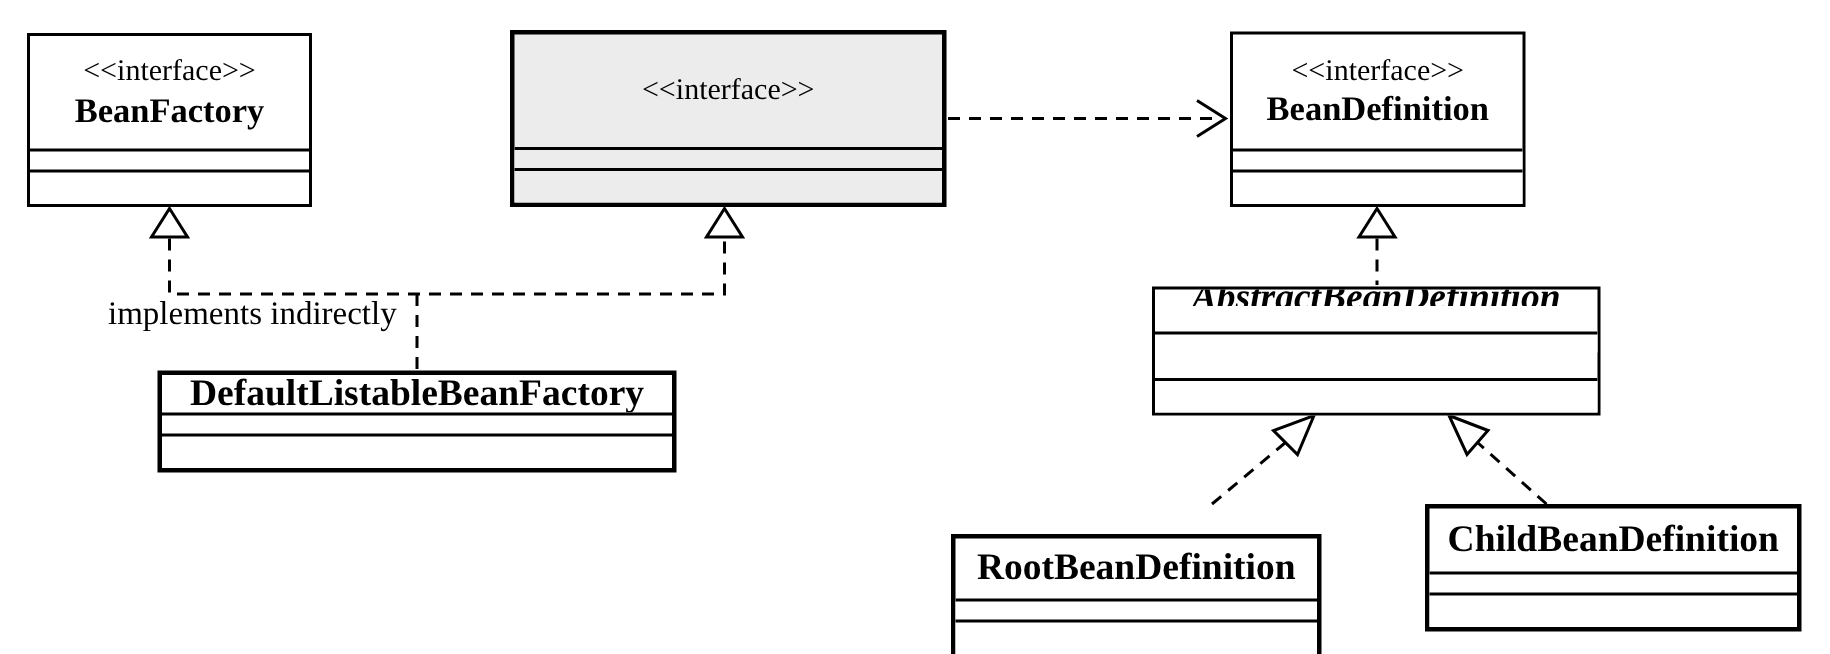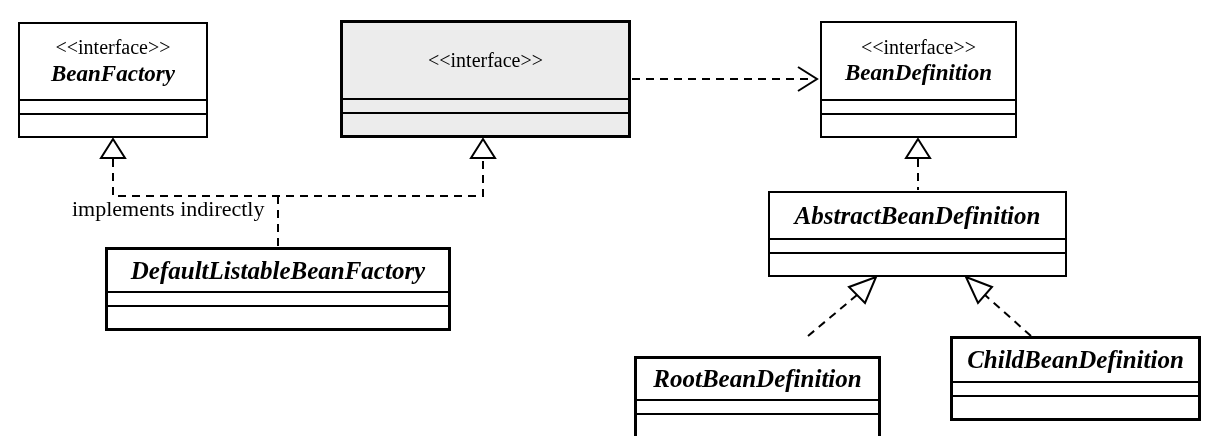--- a/index.html
+++ b/index.html
@@ -61,21 +61,20 @@
   }
   .stereotype {
     font-size: 20px;
     font-weight: normal;
     white-space: nowrap;
   }
   .cls-name {
     font-size: 23px;
     font-weight: bold;
     white-space: nowrap;
-    font-style: italic;
   }
   .name-lg .cls-name { font-size: 25px; }
   .italic .cls-name { font-style: italic; }
   .c-attrs {
     flex: 0 0 auto;
     height: 12px;
     border-top: 2px solid #000000;
     background: inherit;
   }
   .c-ops {
@@ -138,29 +137,29 @@
 
   <div class="uml-class" style="left:820px; top:21px; width:197px; height:117px;">
     <div class="c-title">
       <div class="stereotype">&lt;&lt;interface&gt;&gt;</div>
       <div class="cls-name">BeanDefinition</div>
     </div>
     <div class="c-attrs"></div>
     <div class="c-ops"></div>
   </div>
 
-  <div class="uml-class italic name-lg" style="left:768px; top:191px; width:299px; height:86px;">
+  <div class="uml-class italic name-lg" style="left:768px; top:191px; width:299px; height:86px;gap:17px;">
     <div class="c-title">
       <div class="cls-name">AbstractBeanDefinition</div>
     </div>
     <div class="c-attrs"></div>
     <div class="c-ops"></div>
   </div>
 
-  <div class="uml-class thick name-lg" style="left:105px; top:247px; width:346px; height:84px;">
+  <div class="uml-class thick name-lg" style="left:105px; top:247px; width:346px; height:68px;">
     <div class="c-title">
       <div class="cls-name">DefaultListableBeanFactory</div>
     </div>
     <div class="c-attrs"></div>
     <div class="c-ops"></div>
   </div>
 
   <div class="uml-class thick name-lg" style="left:634px; top:356px; width:247px; height:83px;">
     <div class="c-title">
       <div class="cls-name">RootBeanDefinition</div>

